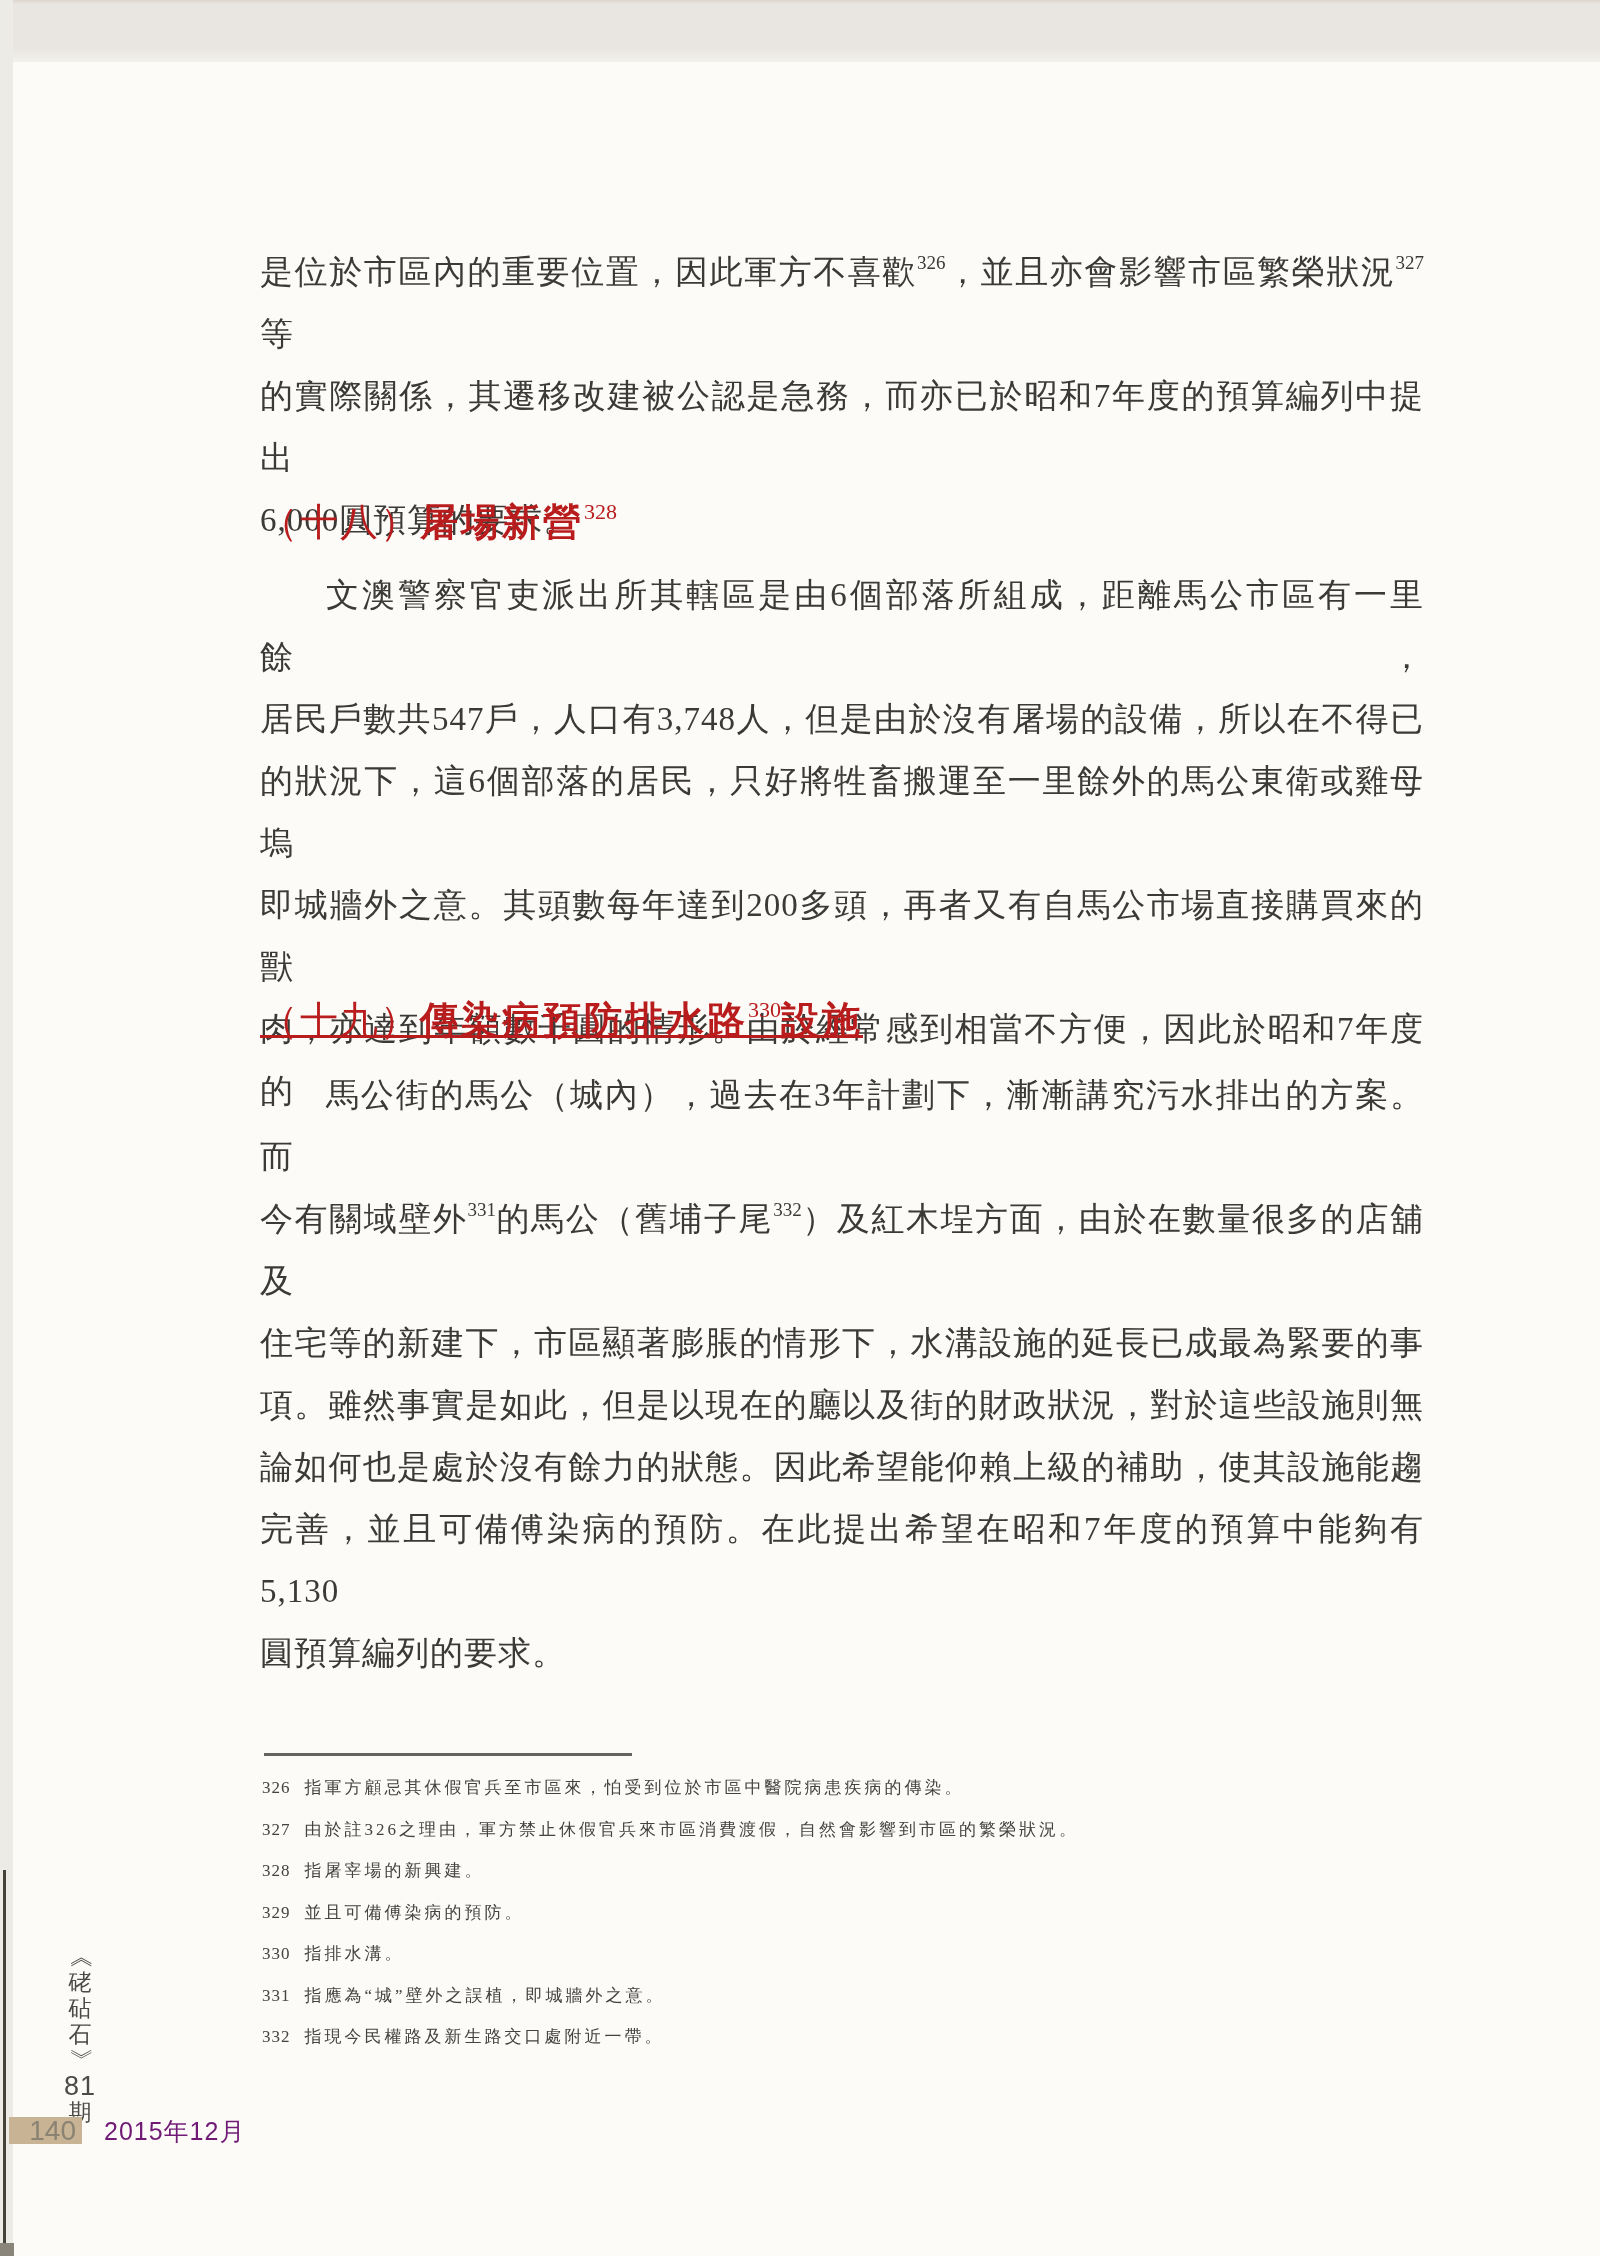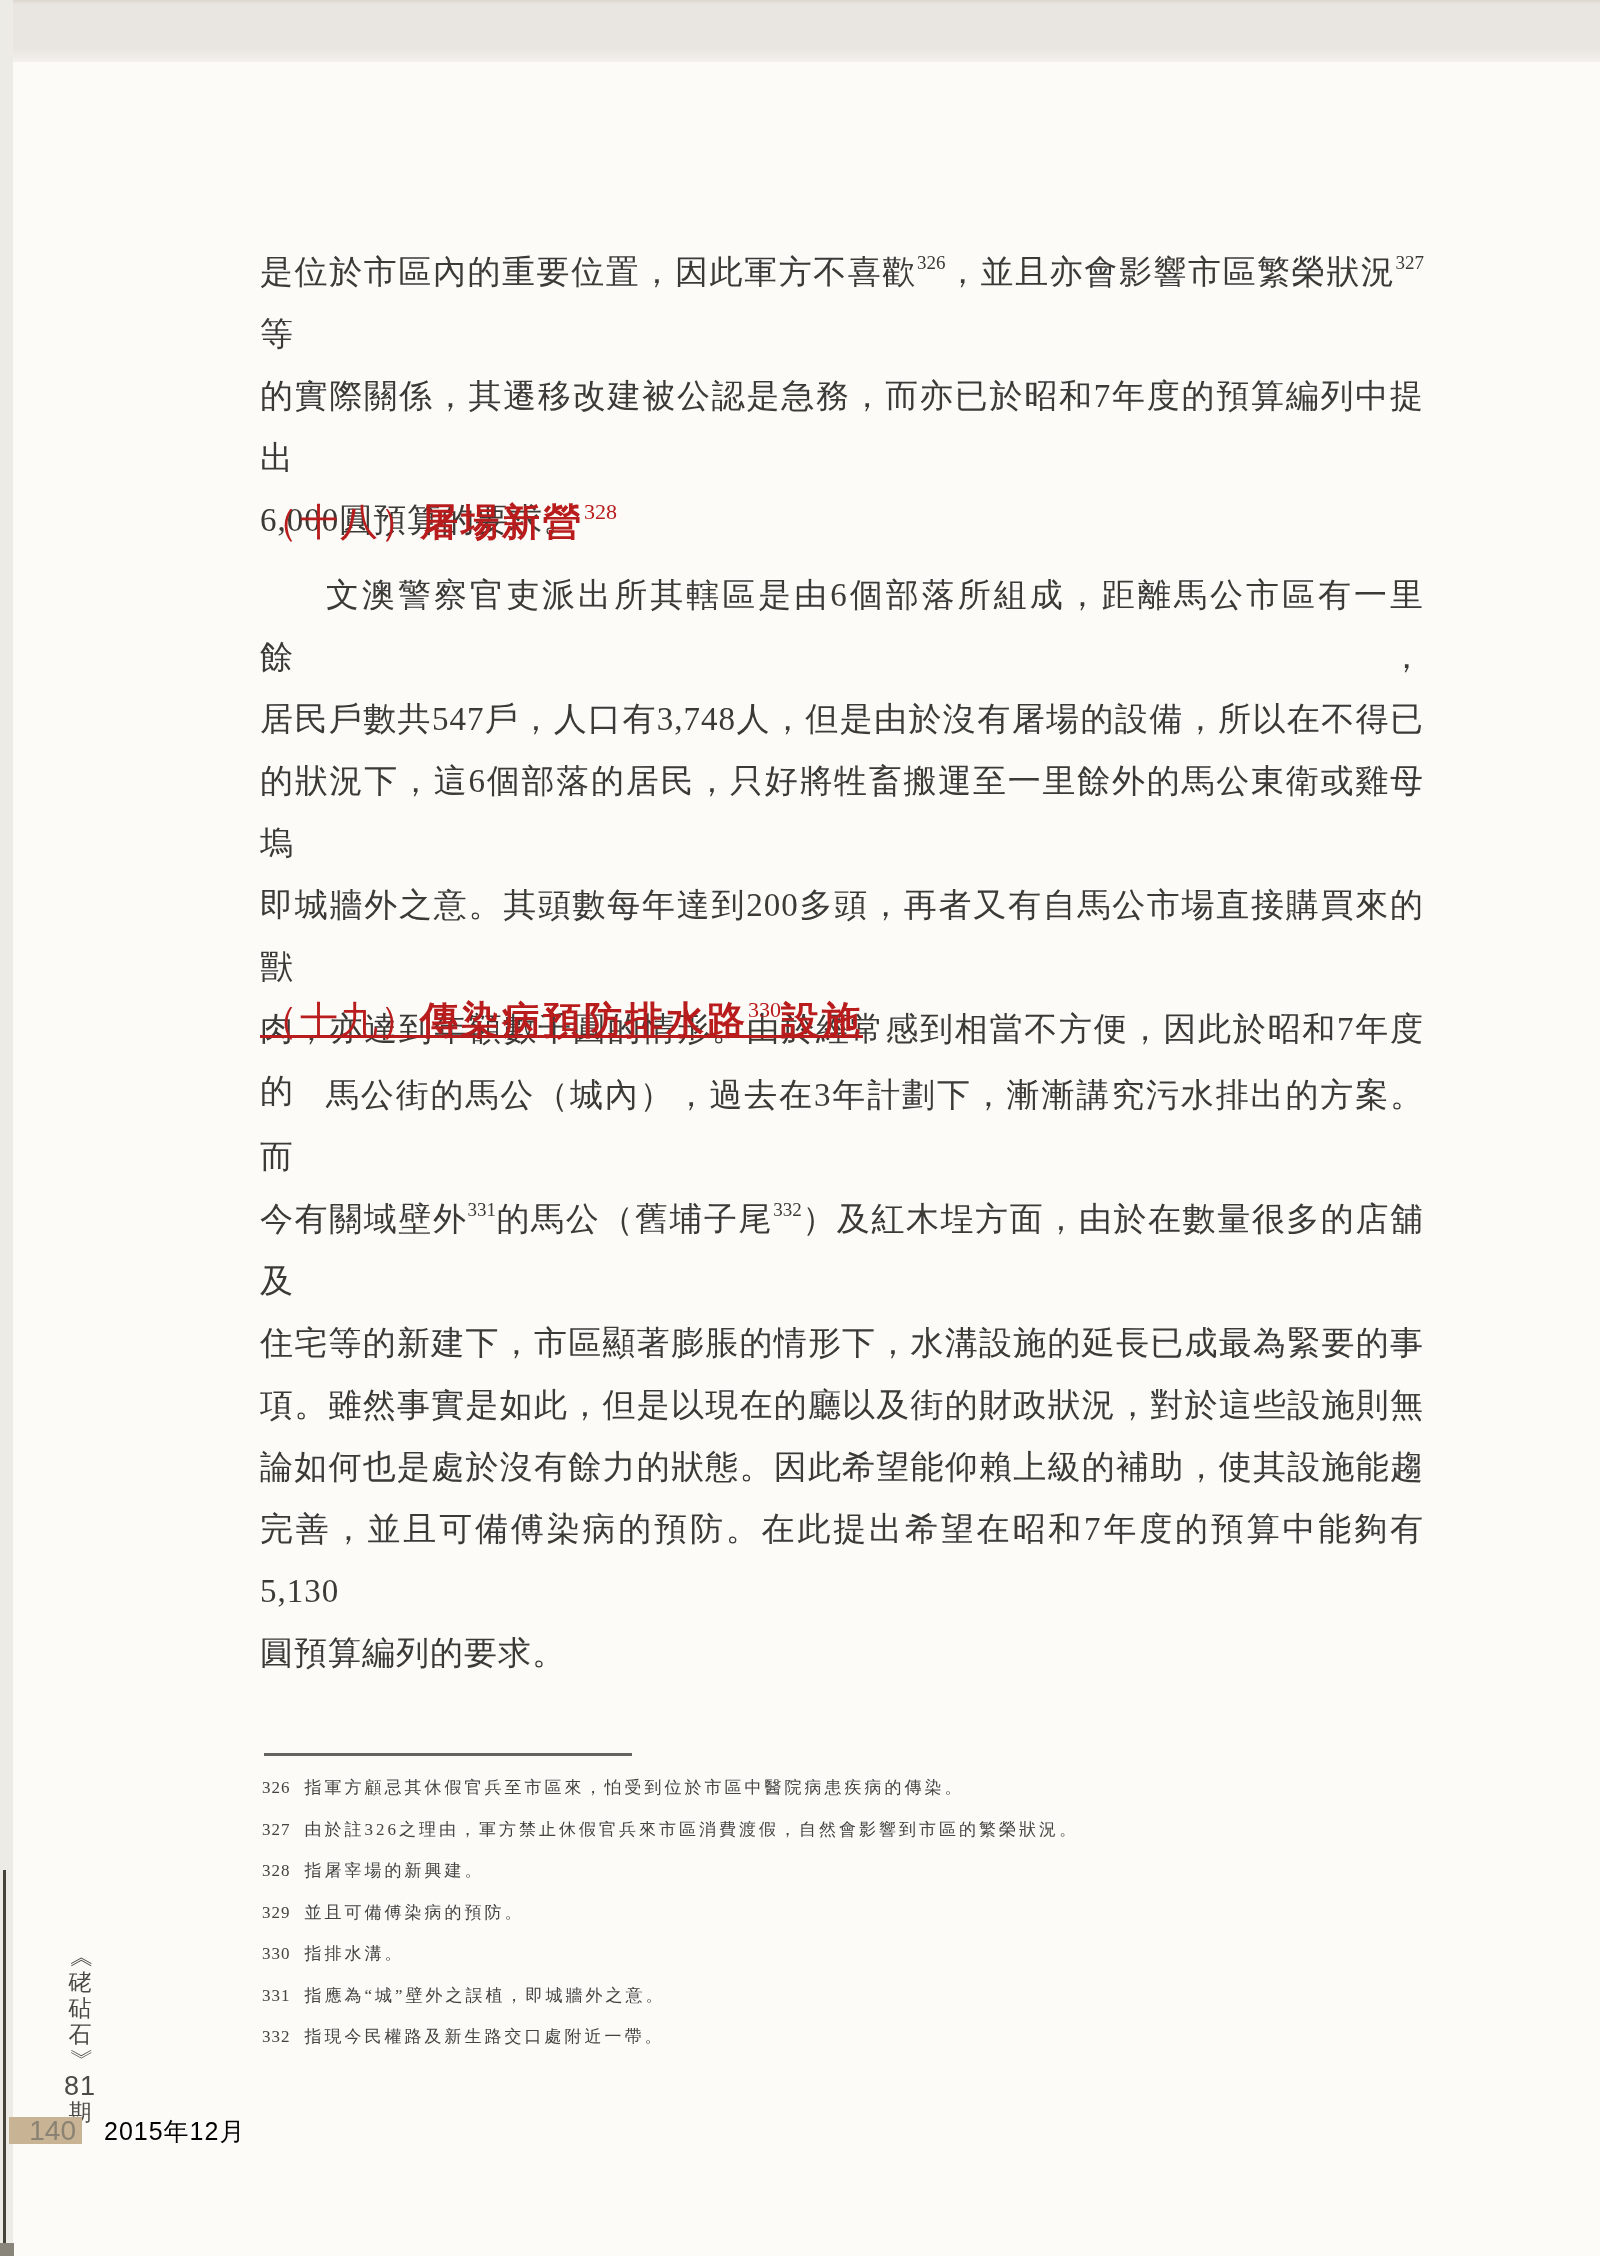--- a/index.html
+++ b/index.html
@@ -44,21 +44,21 @@
     display:flex; flex-direction:column; align-items:center; gap:2px;
     font-family:"Liberation Sans","DejaVu Sans",sans-serif;
     font-size:23px; line-height:24px; color:#4c4a46; }
   .journal-sidebar .rot { transform:rotate(90deg); }
   .journal-sidebar .digits { font-size:27px; letter-spacing:1px; }
   .page-badge { position:absolute; left:9px; top:2117px; width:73px; height:27px; box-sizing:border-box;
     background:#c8b394; color:#8a8272; text-align:right; padding-right:6px;
     font-family:"Liberation Sans","DejaVu Sans",sans-serif; font-size:28px; line-height:27px; }
   .issue-date { position:absolute; left:104px; top:2117px;
     font-family:"Liberation Sans","DejaVu Sans",sans-serif;
-    font-size:25px; line-height:28px; color:#000000; letter-spacing:1px; white-space:nowrap; }
+    font-size:25px; line-height:28px; color:#701a75; letter-spacing:1px; white-space:nowrap; }
 </style>
 </head>
 <body>
 
 <div class="page">
 
   <div class="top-band"></div>
   <div class="left-strip"></div>
   <div class="edge-line"></div>
   <div class="bottom-corner"></div>

